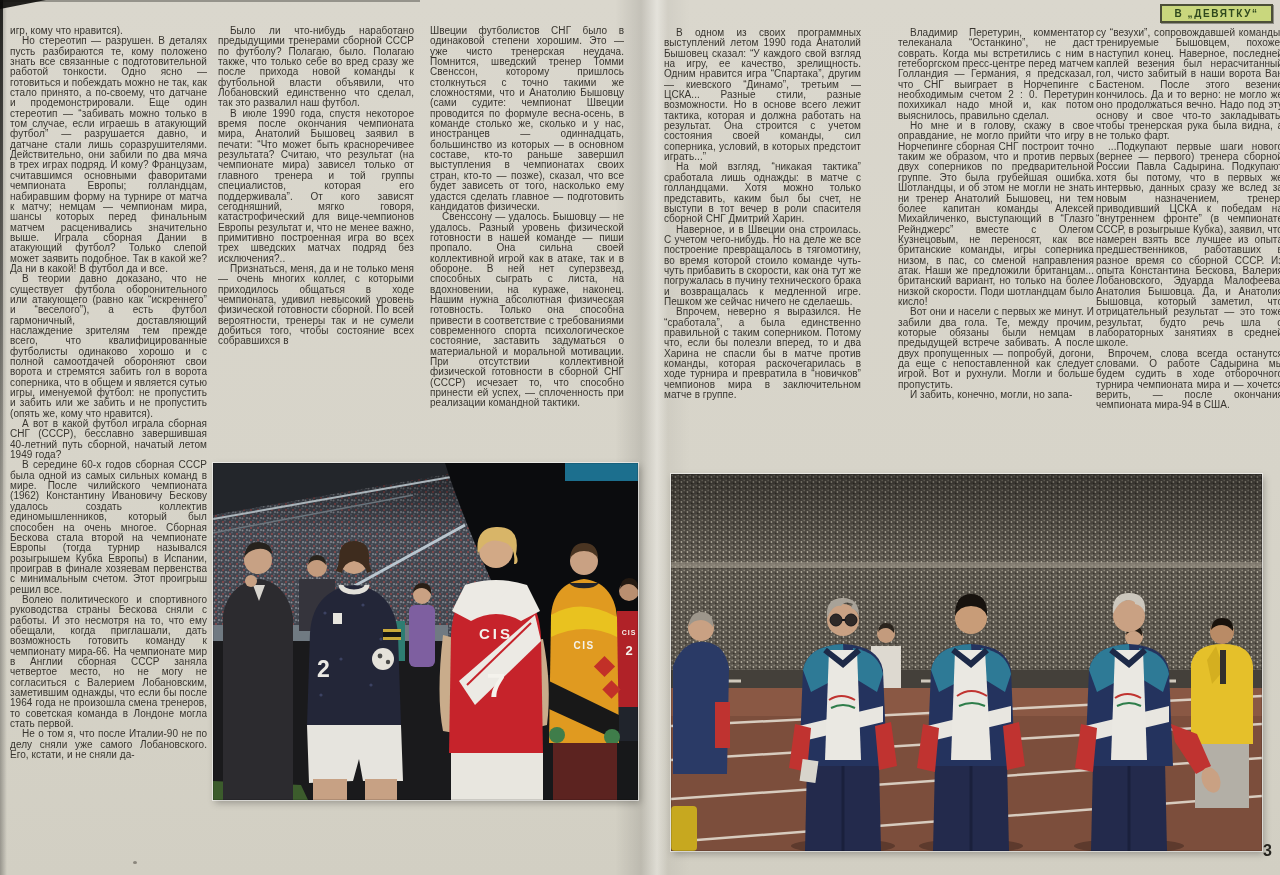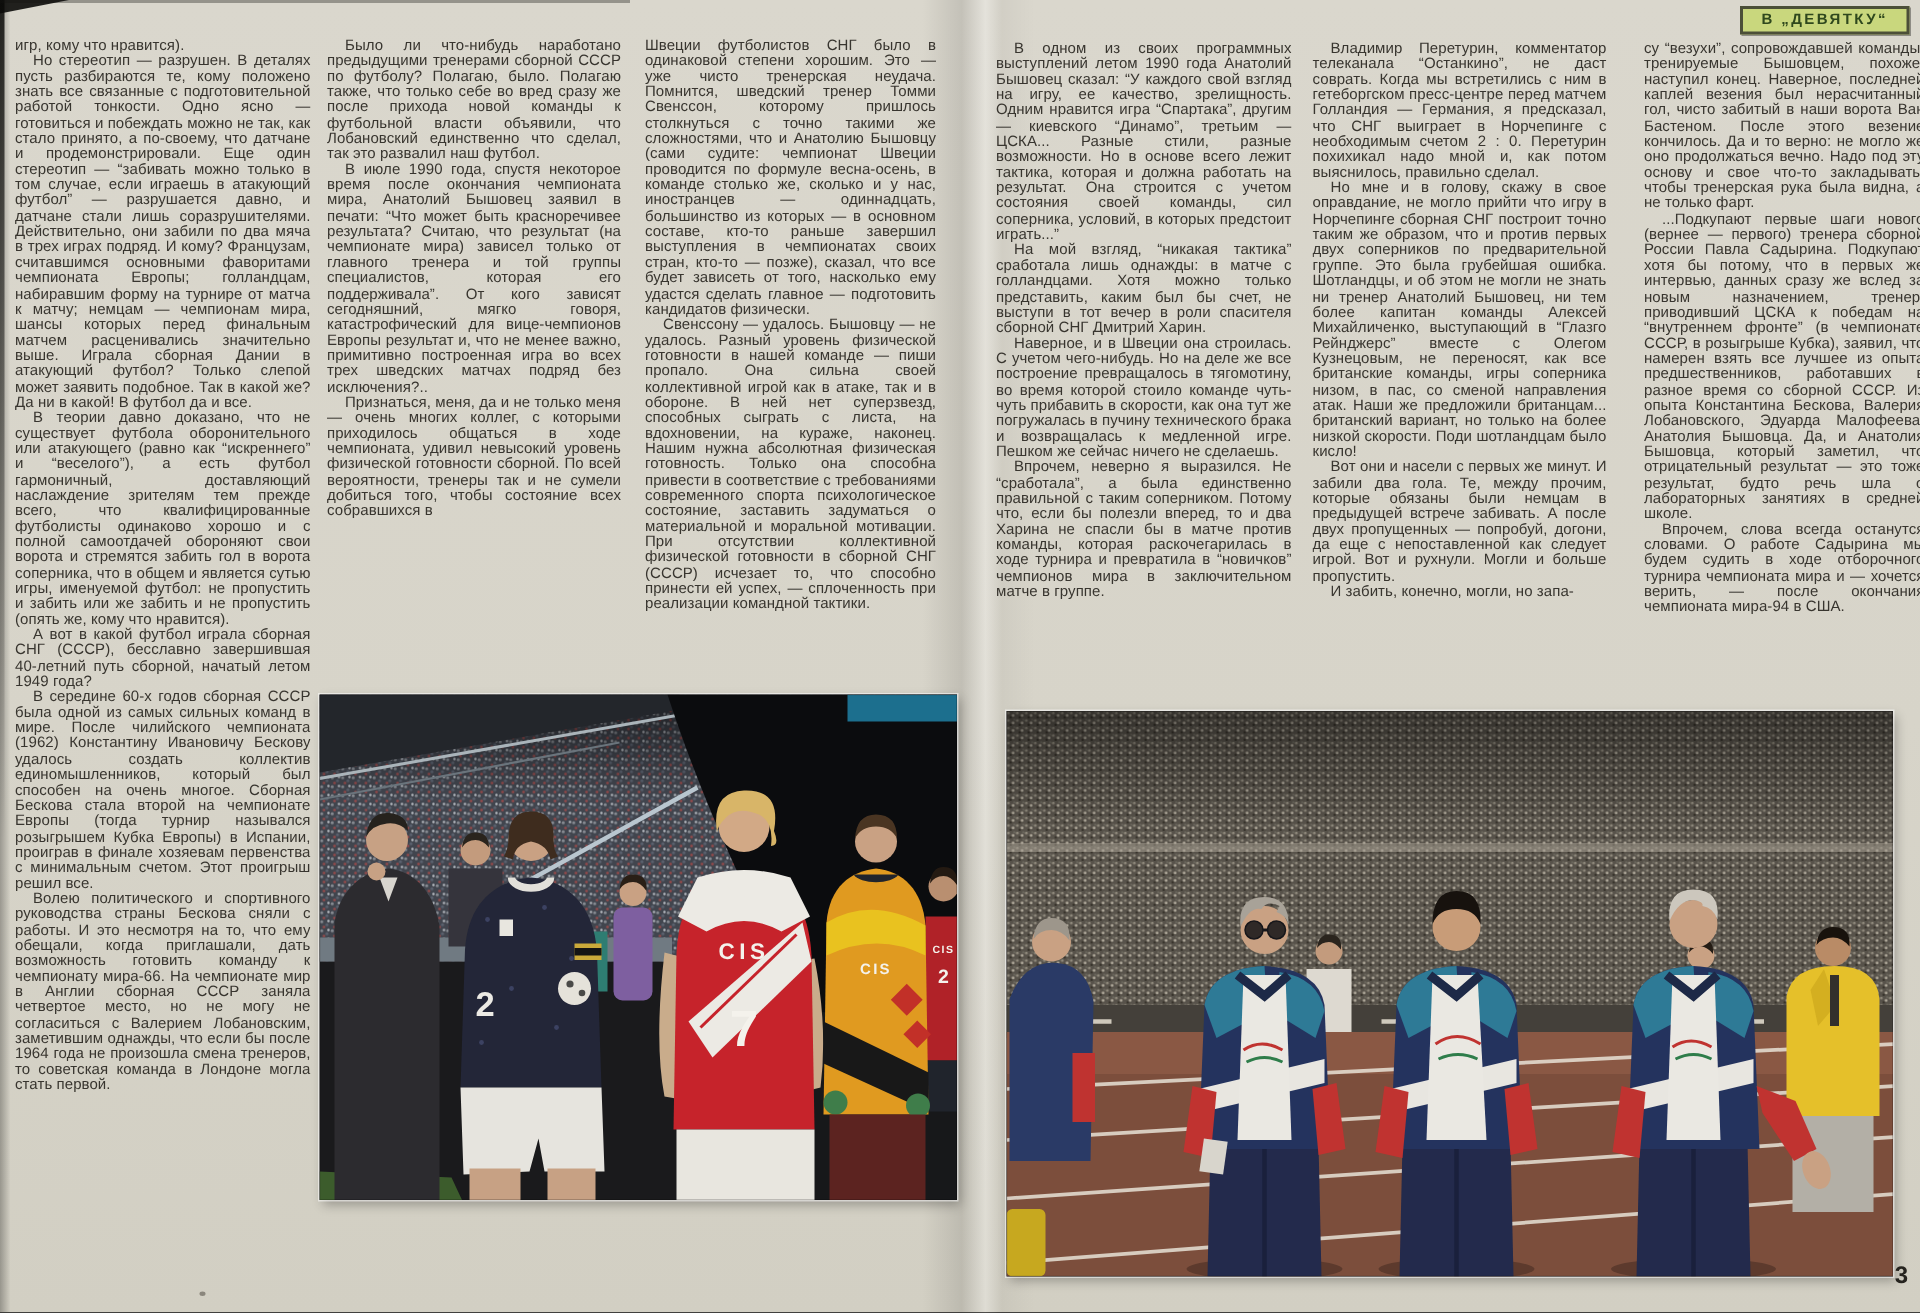--- a/index.html
+++ b/index.html
@@ -18,21 +18,21 @@
   .speck{position:absolute;left:133px;top:861px;width:4px;height:3px;border-radius:50%;background:#8a867c;}
 
   .col{position:absolute;color:#38352f;font-size:10px;line-height:10.35px;
     text-align:justify;overflow:hidden;letter-spacing:0.05px;}
   .col p{margin:0;text-indent:12px;}
   .col p.cont{text-indent:0;}
   .c1{left:10px;  top:26px; width:197px;height:833px;}
   .c2{left:218px; top:26px; width:196px;height:429px;}
   .c3{left:430px; top:26px; width:194px;height:429px;}
   .c4{left:664px; top:28px; width:197px;height:431px;}
-  .c5{left:875px; top:28px; width:196px;height:431px;}
+  .c5{left:898px; top:28px; width:196px;height:431px;}
   .c6{left:1084px;top:28px; width:187px;height:431px;margin-left:12px;}
 
   .rubric{position:absolute;left:1160px;top:4px;width:113px;height:19px;
     background:#c9d77d;border:2px solid #4c4f38;box-sizing:border-box;
     display:flex;align-items:center;justify-content:center;
     font-size:10px;font-weight:bold;letter-spacing:1.6px;color:#2f481d;
     box-shadow:1px 1px 0 rgba(0,0,0,0.35);}
   .pagenum{position:absolute;left:1246px;top:842px;width:26px;
     font-size:16px;font-weight:bold;color:#26241f;text-align:right;}
 
@@ -57,20 +57,21 @@
     <span>В „ДЕВЯТКУ“</span>
   </div>
 
   <div class="col c1">
     <p class="cont">игр, кому что нравится).</p>
     <p>Но стереотип — разрушен. В деталях пусть разбираются те, кому положено знать все связанные с подготовительной работой тонкости. Одно ясно — готовиться и побеждать можно не так, как стало принято, а по-своему, что датчане и продемонстрировали. Еще один стереотип — “забивать можно только в том случае, если играешь в атакующий футбол” — разрушается давно, и датчане стали лишь соразрушителями. Действительно, они забили по два мяча в трех играх подряд. И кому? Французам, считавшимся основными фаворитами чемпионата Европы; голландцам, набиравшим форму на турнире от матча к матчу; немцам — чемпионам мира, шансы которых перед финальным матчем расценивались значительно выше. Играла сборная Дании в атакующий футбол? Только слепой может заявить подобное. Так в какой же? Да ни в какой! В футбол да и все.</p>
     <p>В теории давно доказано, что не существует футбола оборонительного или атакующего (равно как “искреннего” и “веселого”), а есть футбол гармоничный, доставляющий наслаждение зрителям тем прежде всего, что квалифицированные футболисты одинаково хорошо и с полной самоотдачей обороняют свои ворота и стремятся забить гол в ворота соперника, что в общем и является сутью игры, именуемой футбол: не пропустить и забить или же забить и не пропустить (опять же, кому что нравится).</p>
     <p>А вот в какой футбол играла сборная СНГ (СССР), бесславно завершившая 40-летний путь сборной, начатый летом 1949 года?</p>
     <p>В середине 60-х годов сборная СССР была одной из самых сильных команд в мире. После чилийского чемпионата (1962) Константину Ивановичу Бескову удалось создать коллектив единомышленников, который был способен на очень многое. Сборная Бескова стала второй на чемпионате Европы (тогда турнир назывался розыгрышем Кубка Европы) в Испании, проиграв в финале хозяевам первенства с минимальным счетом. Этот проигрыш решил все.</p>
     <p>Волею политического и спортивного руководства страны Бескова сняли с работы. И это несмотря на то, что ему обещали, когда приглашали, дать возможность готовить команду к чемпионату мира-66. На чемпионате мир в Англии сборная СССР заняла четвертое место, но не могу не согласиться с Валерием Лобановским, заметившим однажды, что если бы после 1964 года не произошла смена тренеров, то советская команда в Лондоне могла стать первой.</p>
+    <p>Не о том я, что после Италии-90 не по делу сняли уже самого Лобановского. Его, кстати, и не сняли да-</p>
   </div>
   <div class="col c2">
     <p>Было ли что-нибудь наработано предыдущими тренерами сборной СССР по футболу? Полагаю, было. Полагаю также, что только себе во вред сразу же после прихода новой команды к футбольной власти объявили, что Лобановский единственно что сделал, так это развалил наш футбол.</p>
     <p>В июле 1990 года, спустя некоторое время после окончания чемпионата мира, Анатолий Бышовец заявил в печати: “Что может быть красноречивее результата? Считаю, что результат (на чемпионате мира) зависел только от главного тренера и той группы специалистов, которая его поддерживала”. От кого зависят сегодняшний, мягко говоря, катастрофический для вице-чемпионов Европы результат и, что не менее важно, примитивно построенная игра во всех трех шведских матчах подряд без исключения?..</p>
     <p>Признаться, меня, да и не только меня — очень многих коллег, с которыми приходилось общаться в ходе чемпионата, удивил невысокий уровень физической готовности сборной. По всей вероятности, тренеры так и не сумели добиться того, чтобы состояние всех собравшихся в</p>
   </div>
   <div class="col c3">
     <p class="cont">Швеции футболистов СНГ было в одинаковой степени хорошим. Это — уже чисто тренерская неудача. Помнится, шведский тренер Томми Свенссон, которому пришлось столкнуться с точно такими же сложностями, что и Анатолию Бышовцу (сами судите: чемпионат Швеции проводится по формуле весна-осень, в команде столько же, сколько и у нас, иностранцев — одиннадцать, большинство из которых — в основном составе, кто-то раньше завершил выступления в чемпионатах своих стран, кто-то — позже), сказал, что все будет зависеть от того, насколько ему удастся сделать главное — подготовить кандидатов физически.</p>
     <p>Свенссону — удалось. Бышовцу — не удалось. Разный уровень физической готовности в нашей команде — пиши пропало. Она сильна своей коллективной игрой как в атаке, так и в обороне. В ней нет суперзвезд, способных сыграть с листа, на вдохновении, на кураже, наконец. Нашим нужна абсолютная физическая готовность. Только она способна привести в соответствие с требованиями современного спорта психологическое состояние, заставить задуматься о материальной и моральной мотивации. При отсутствии коллективной физической готовности в сборной СНГ (СССР) исчезает то, что способно принести ей успех, — сплоченность при реализации командной тактики.</p>
   </div>

